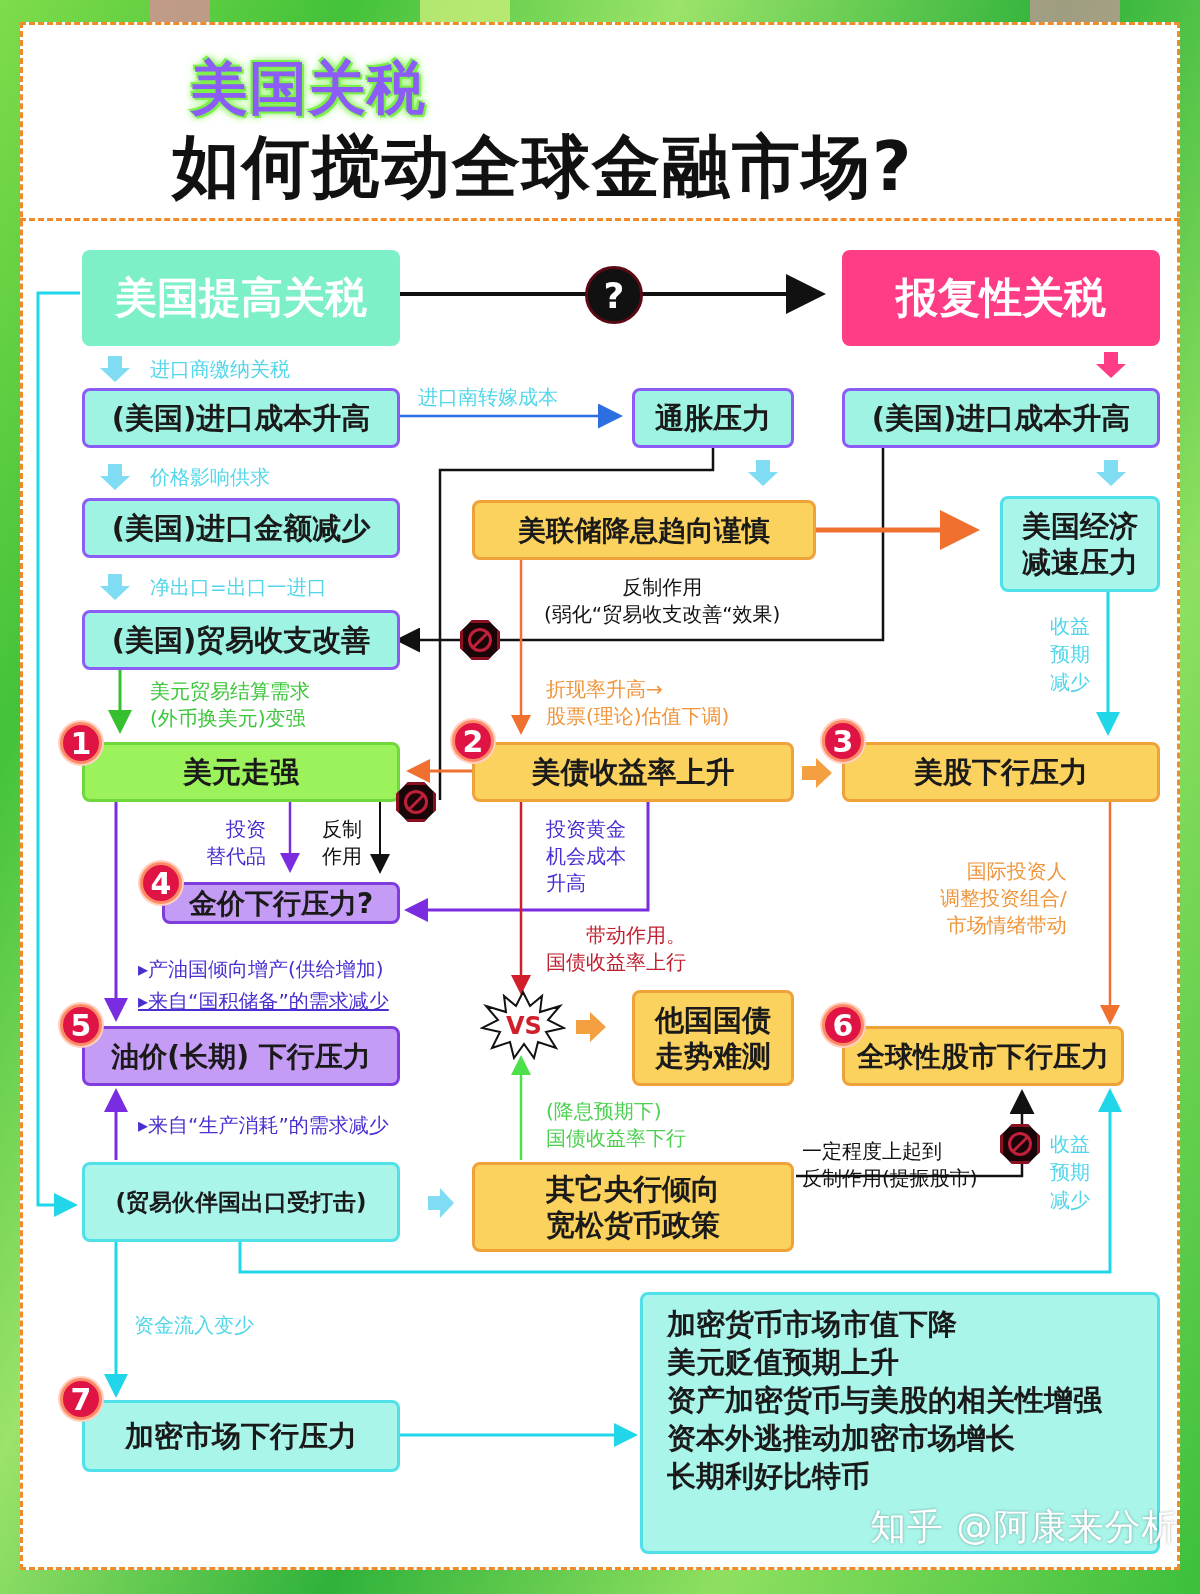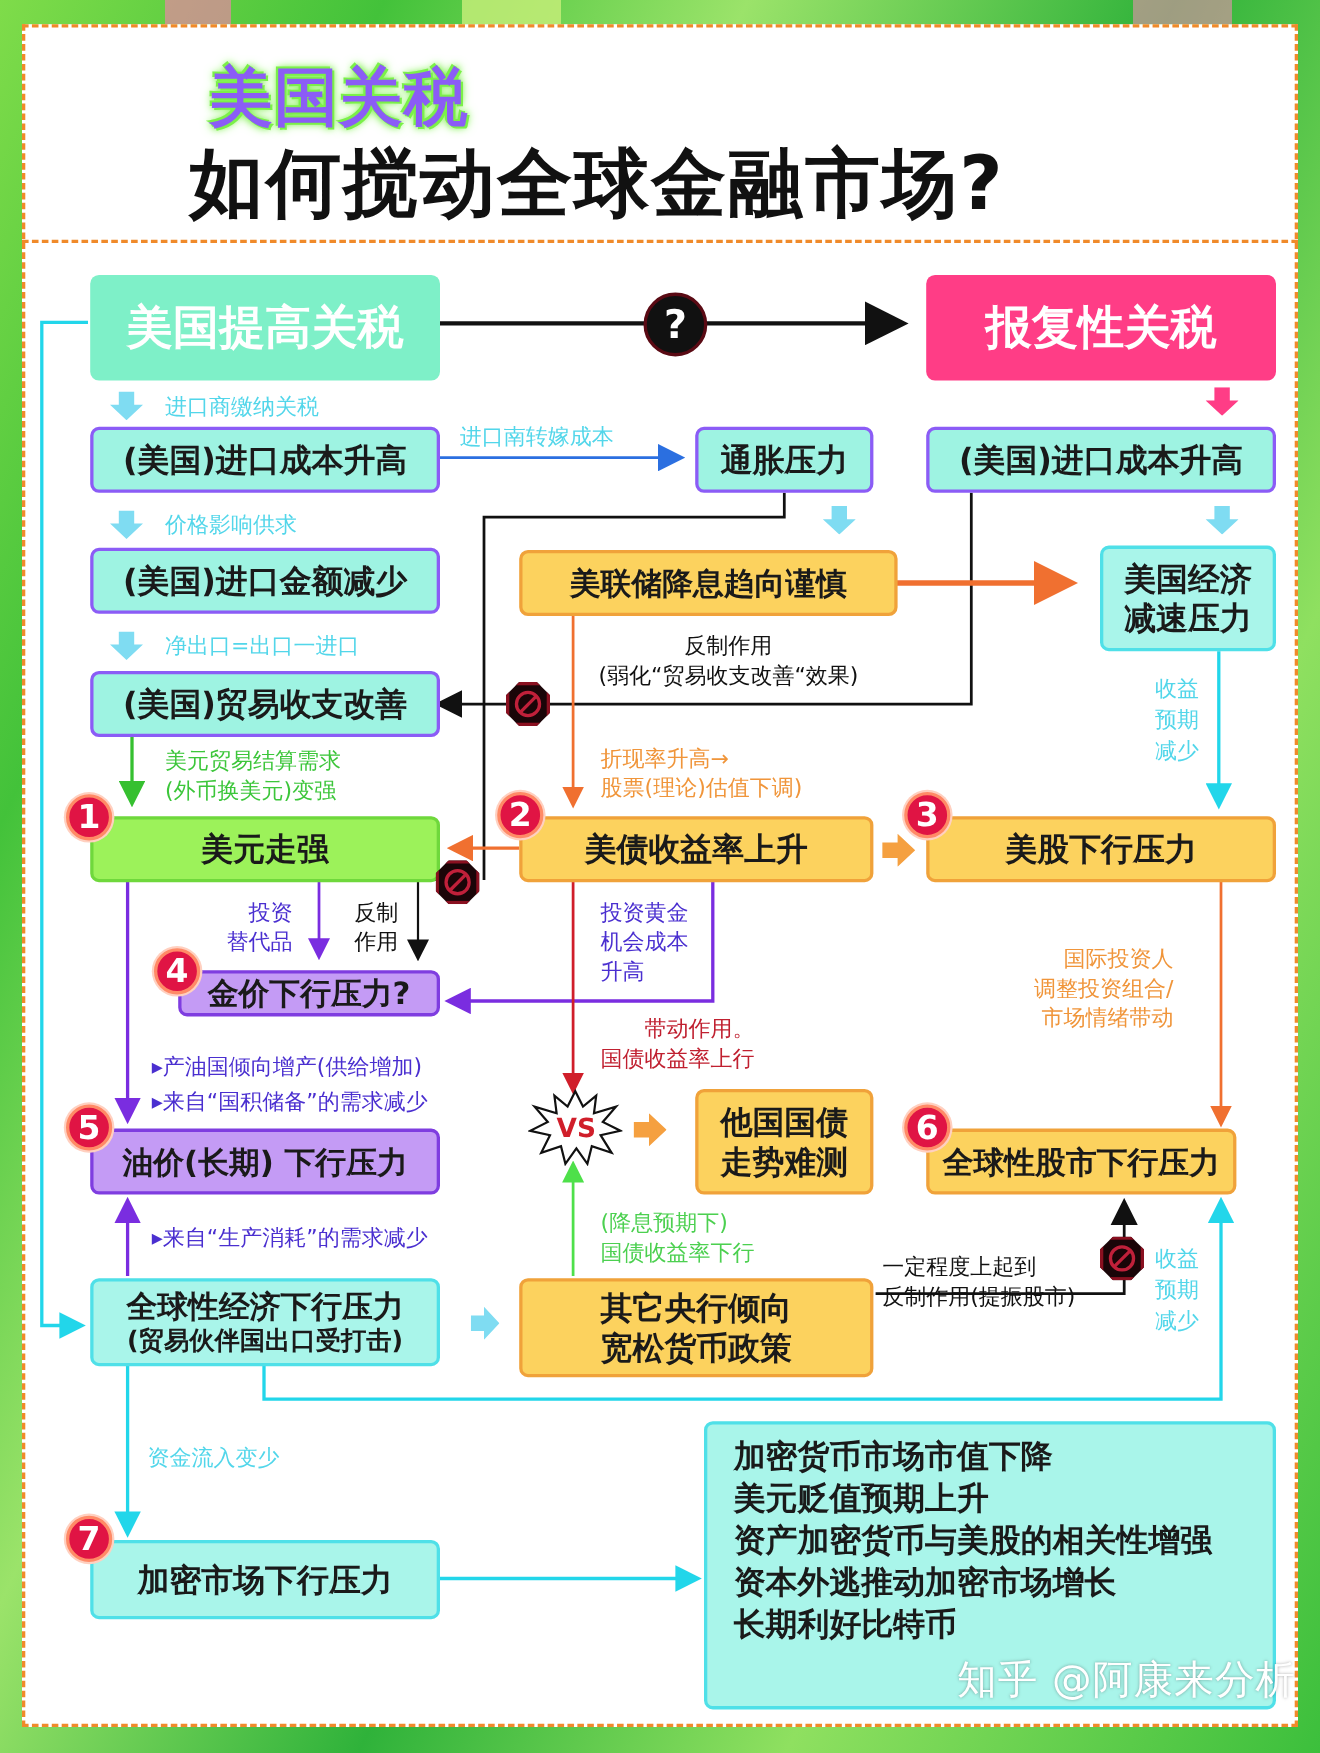--- a/index.html
+++ b/index.html
@@ -265,21 +265,21 @@
 <div class="label" style="left:546px;top:816px;color:#4a2fd0;">
   <div>投资黄金</div>
   <div>机会成本</div>
   <div>升高</div>
 </div>
 
 <div class="box purple" style="left:162px;top:882px;width:238px;height:42px;font-size:28px;">金价下行压力?</div>
 <div class="badge" style="left:140px;top:862px;">4</div>
 
 <div class="label" style="left:138px;top:956px;color:#4a2fd0;">▸产油国倾向增产(供给增加)</div>
-<div class="label" style="left:138px;top:988px;color:#4a2fd0;">▸来自“国积储备”的需求减少</div>
+<div class="label" style="left:138px;top:988px;color:#4a2fd0;text-decoration:underline;">▸来自“国积储备”的需求减少</div>
 
 <div class="box purple" style="left:82px;top:1026px;width:318px;height:60px;font-size:28px;">油价(长期) 下行压力</div>
 <div class="badge" style="left:60px;top:1004px;">5</div>
 
 <div class="label" style="left:138px;top:1112px;color:#4a2fd0;">▸来自“生产消耗”的需求减少</div>
 
 <div class="label" style="left:546px;top:922px;color:#c02030;text-align:right;">
   <div>带动作用。</div>
   <div>国债收益率上行</div>
 </div>
@@ -302,21 +302,20 @@
 <div class="label" style="left:940px;top:858px;color:#f0953a;text-align:right;">
   <div>国际投资人</div>
   <div>调整投资组合/</div>
   <div>市场情绪带动</div>
 </div>
 
 <div class="box orange" style="left:842px;top:1026px;width:282px;height:60px;font-size:28px;">全球性股市下行压力</div>
 <div class="badge" style="left:822px;top:1004px;">6</div>
 
 <div class="box teal2" style="left:82px;top:1162px;width:318px;height:80px;flex-direction:column;">
-  <div style="font-size:28px;">全球性经济下行压力</div>
   <div style="font-size:23px;">(贸易伙伴国出口受打击)</div>
 </div>
 <svg style="position:absolute;left:428px;top:1188px;" width="26" height="30" viewBox="0 0 26 30">
     <path d="M0,8 H12 V0 L26,15 L12,30 V22 H0 Z" fill="#7fdcf2"></path>
   </svg>
 <div class="box orange" style="left:472px;top:1162px;width:322px;height:90px;font-size:29px;flex-direction:column;">
   <div>其它央行倾向</div>
   <div>宽松货币政策</div>
 </div>
 <div class="label" style="left:802px;top:1138px;color:#111;">

